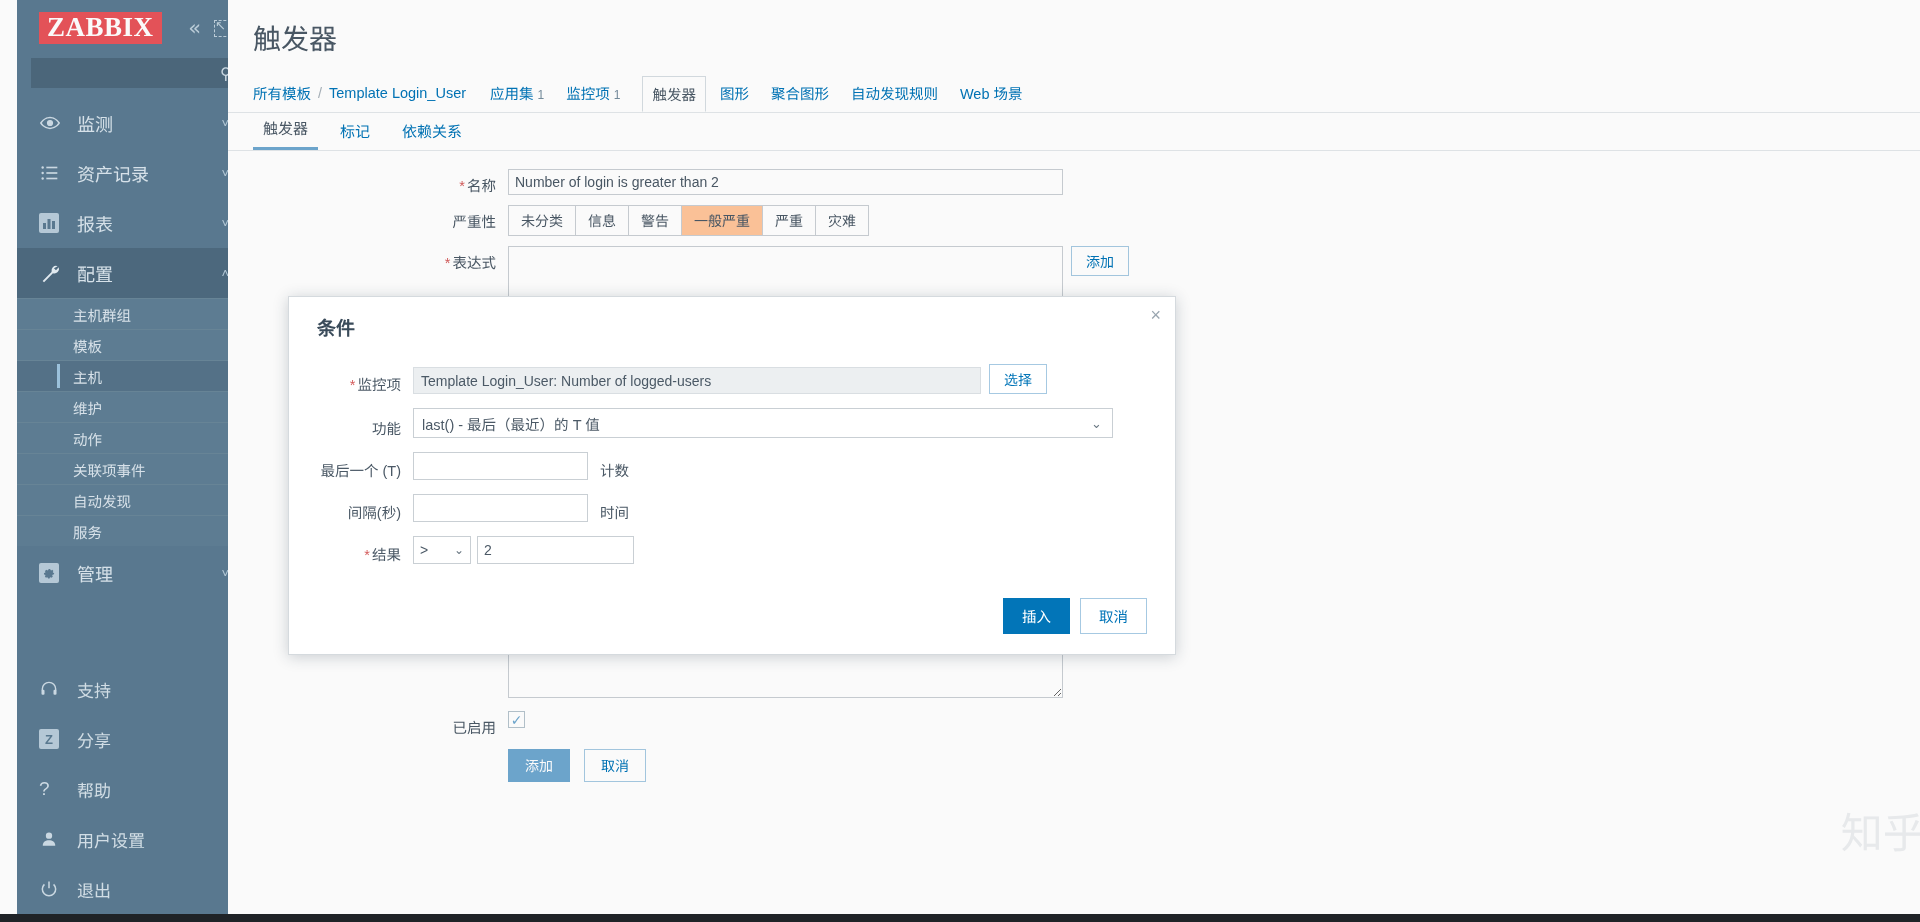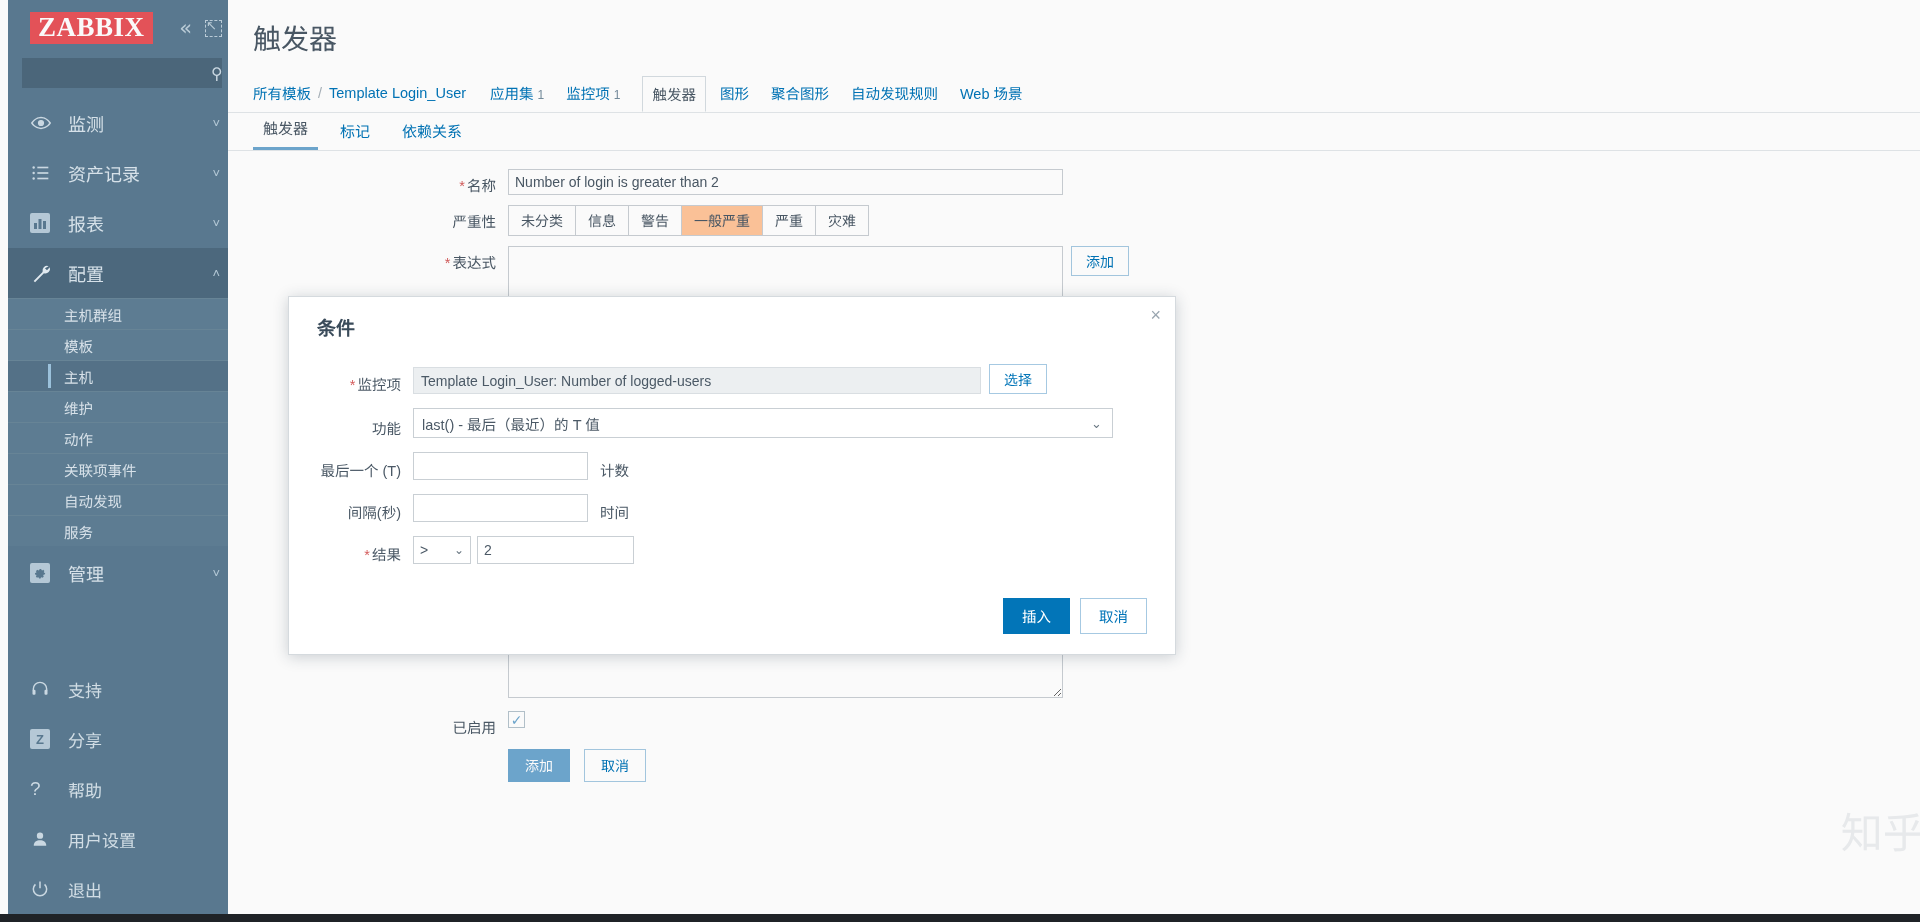--- a/index.html
+++ b/index.html
@@ -8,21 +8,21 @@
     margin: 0; padding: 0;
     width: 1920px; height: 922px;
     overflow: hidden;
     font-family: "Liberation Sans", "DejaVu Sans", sans-serif;
     background: #fff;
   }
   body { position: relative; }
 
   
   #sidebar {
-    position: absolute; left: 8px; top: 0;
+    position: absolute; left: 17px; top: 0;
     width: 228px; height: 922px;
     background: #5b7b92;
     color: #d6e2ea;
     display: flex; flex-direction: column;
   }
   .sb-top {
     height: 56px;
     display: flex; align-items: center;
     padding: 0 14px 0 22px;
   }

